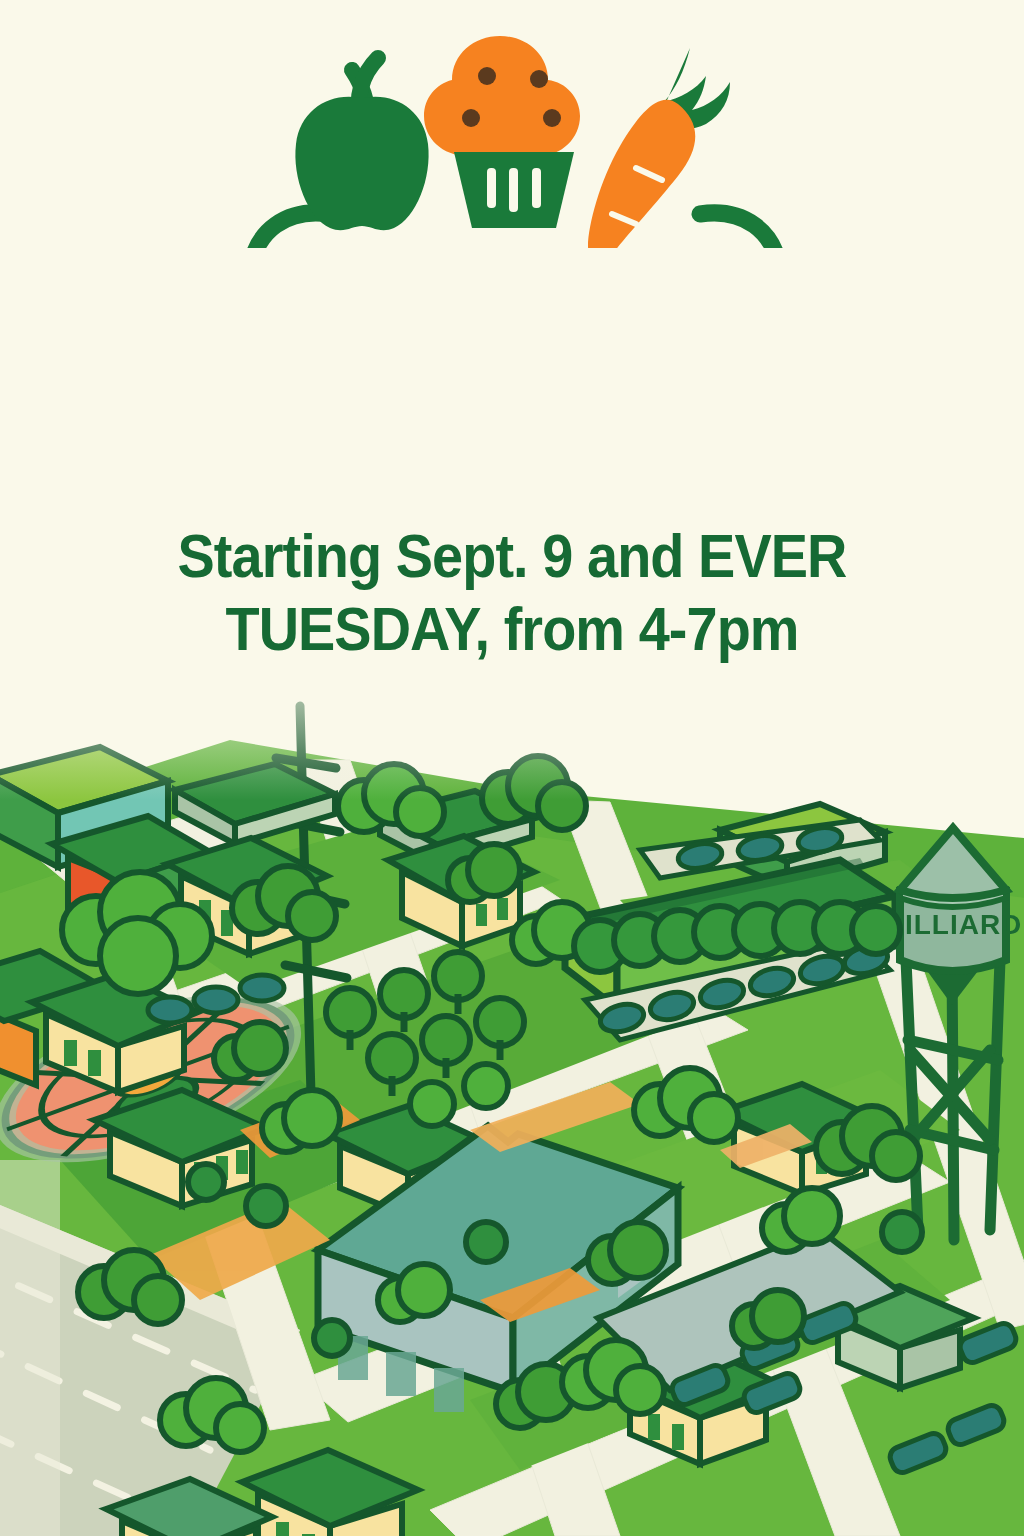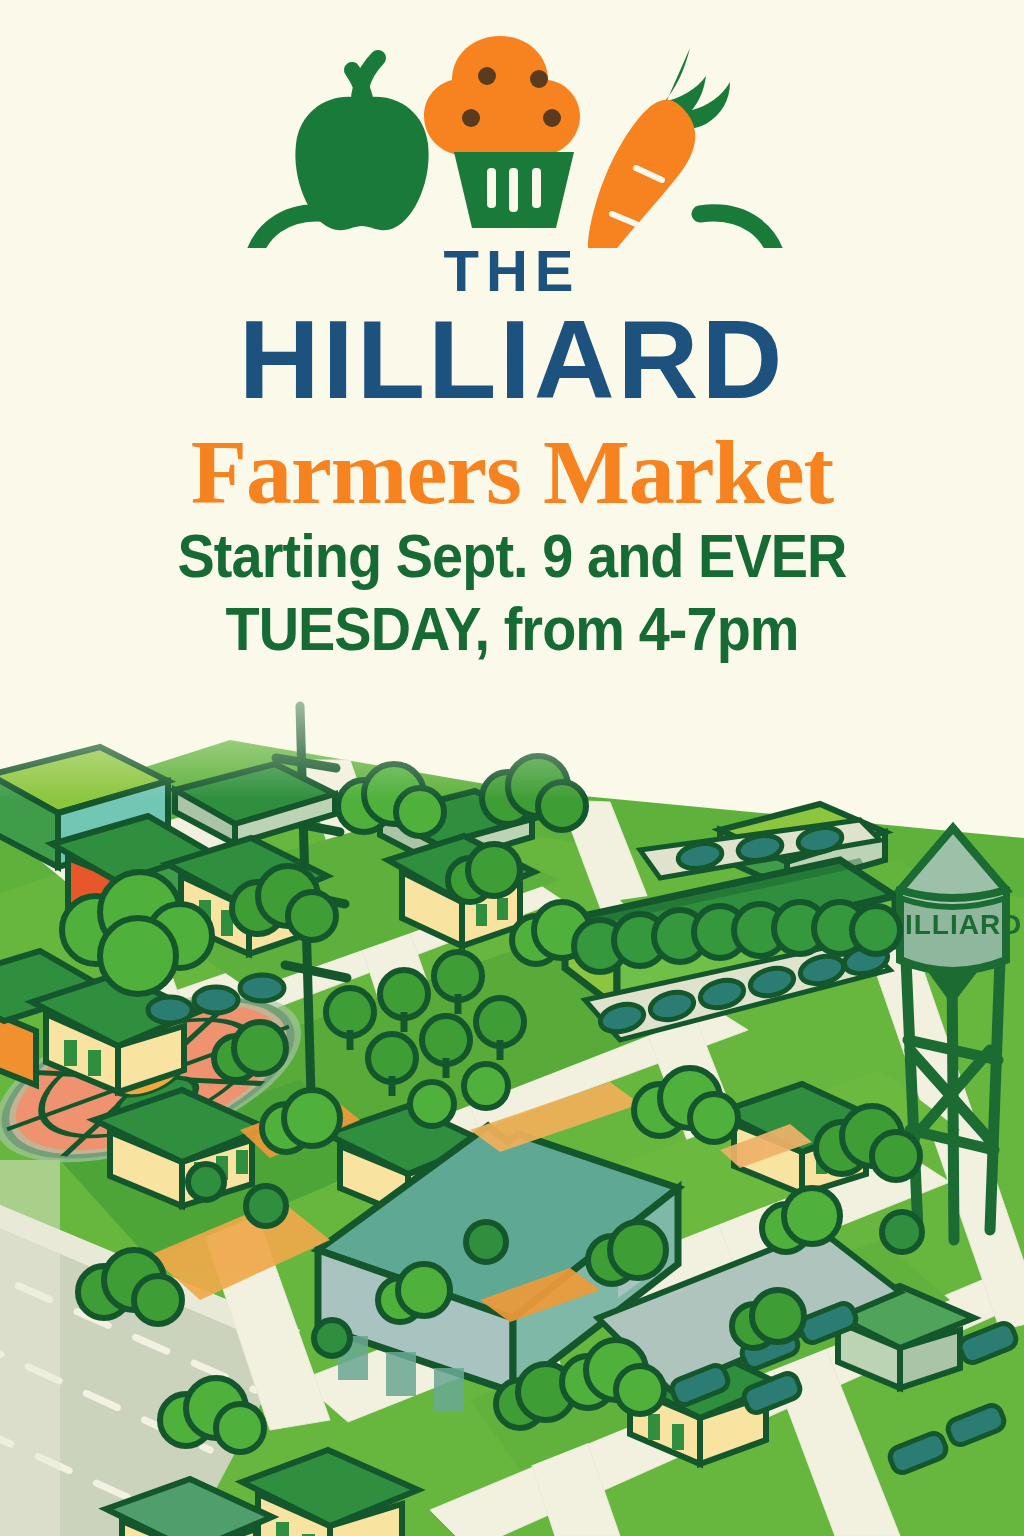--- a/index.html
+++ b/index.html
@@ -549,25 +549,20 @@
             <path d="M 612 186 L 636 196"></path>
           </g>
         </g>
 
         <g>
           <path d="M 700 186 C 740 180 778 200 780 250" fill="none" stroke="#1a7a3a" stroke-width="17" stroke-linecap="round"></path>
         </g>
       </svg>
     </div>
 
-    <div id="title-block">
-      <span class="t-the">THE</span>
-      <span class="t-hilliard">HILLIARD</span>
-      <span class="t-farmers">Farmers Market</span>
-    </div>
 
     <div id="subtitle">
       <span class="sub-line">Starting Sept. 9 and EVER</span>
       <span class="sub-line">TUESDAY, from 4-7pm</span>
     </div>
 
   </div>
 </div>
 
 </body></html>

